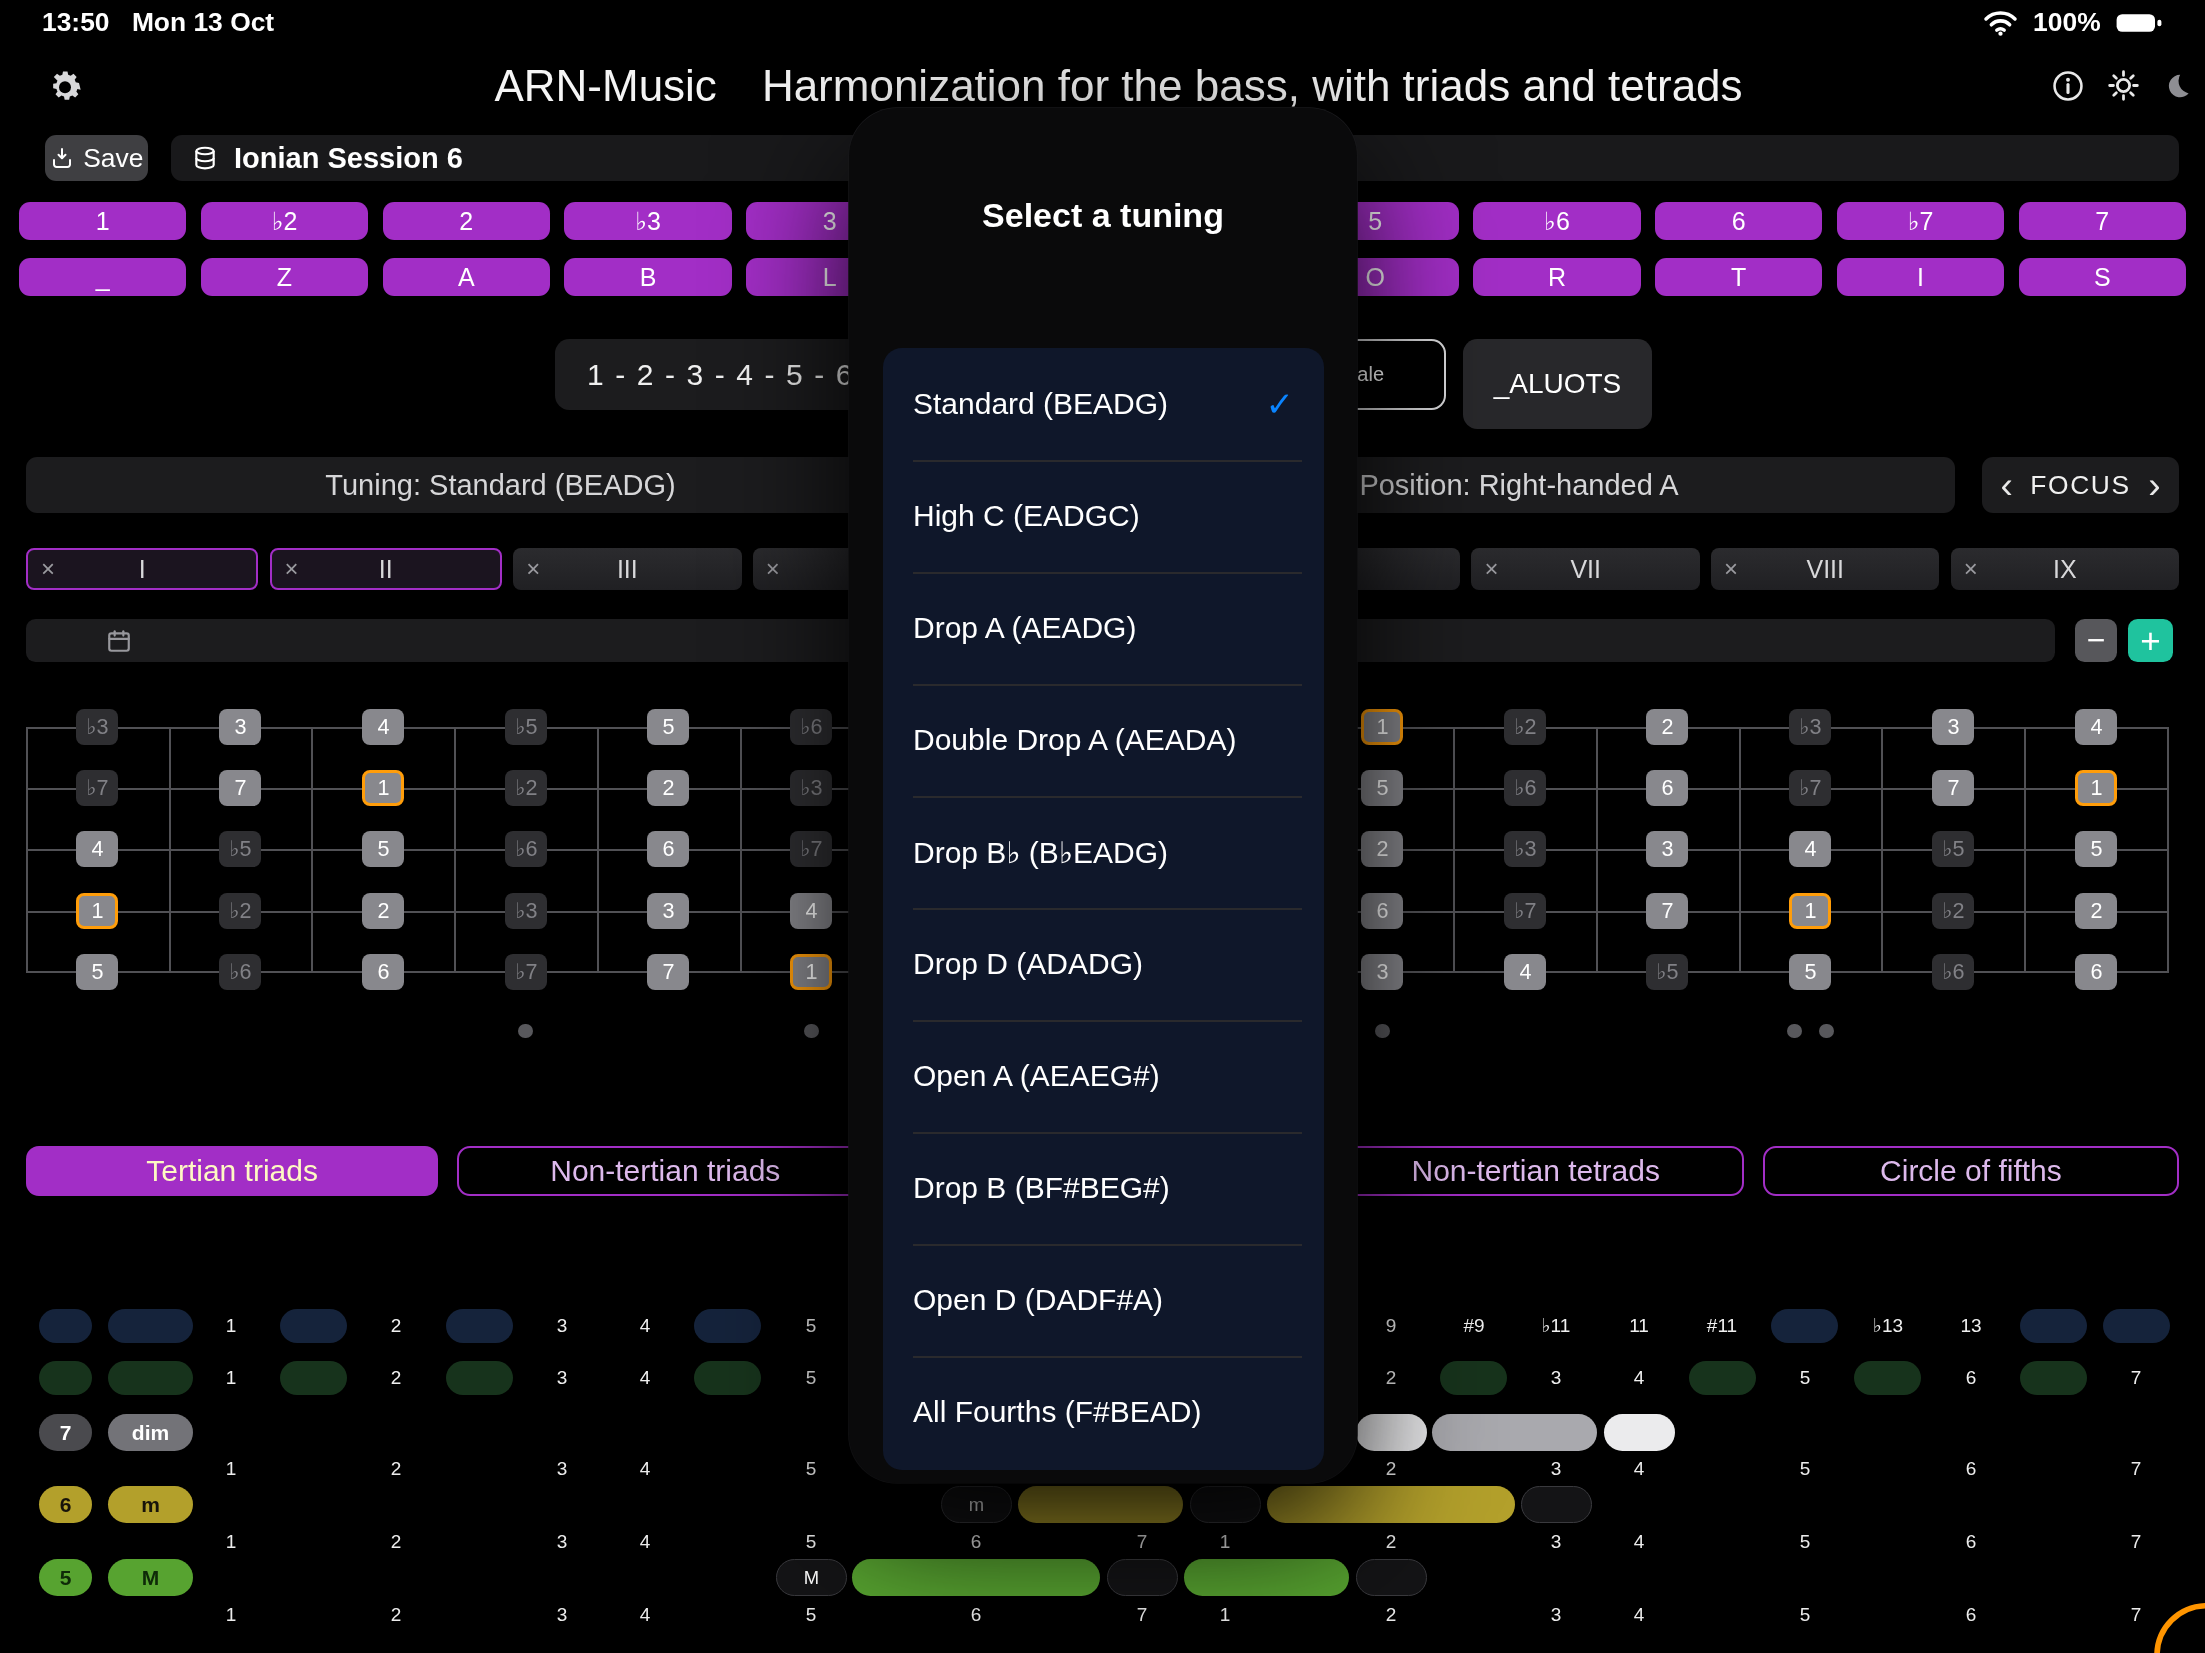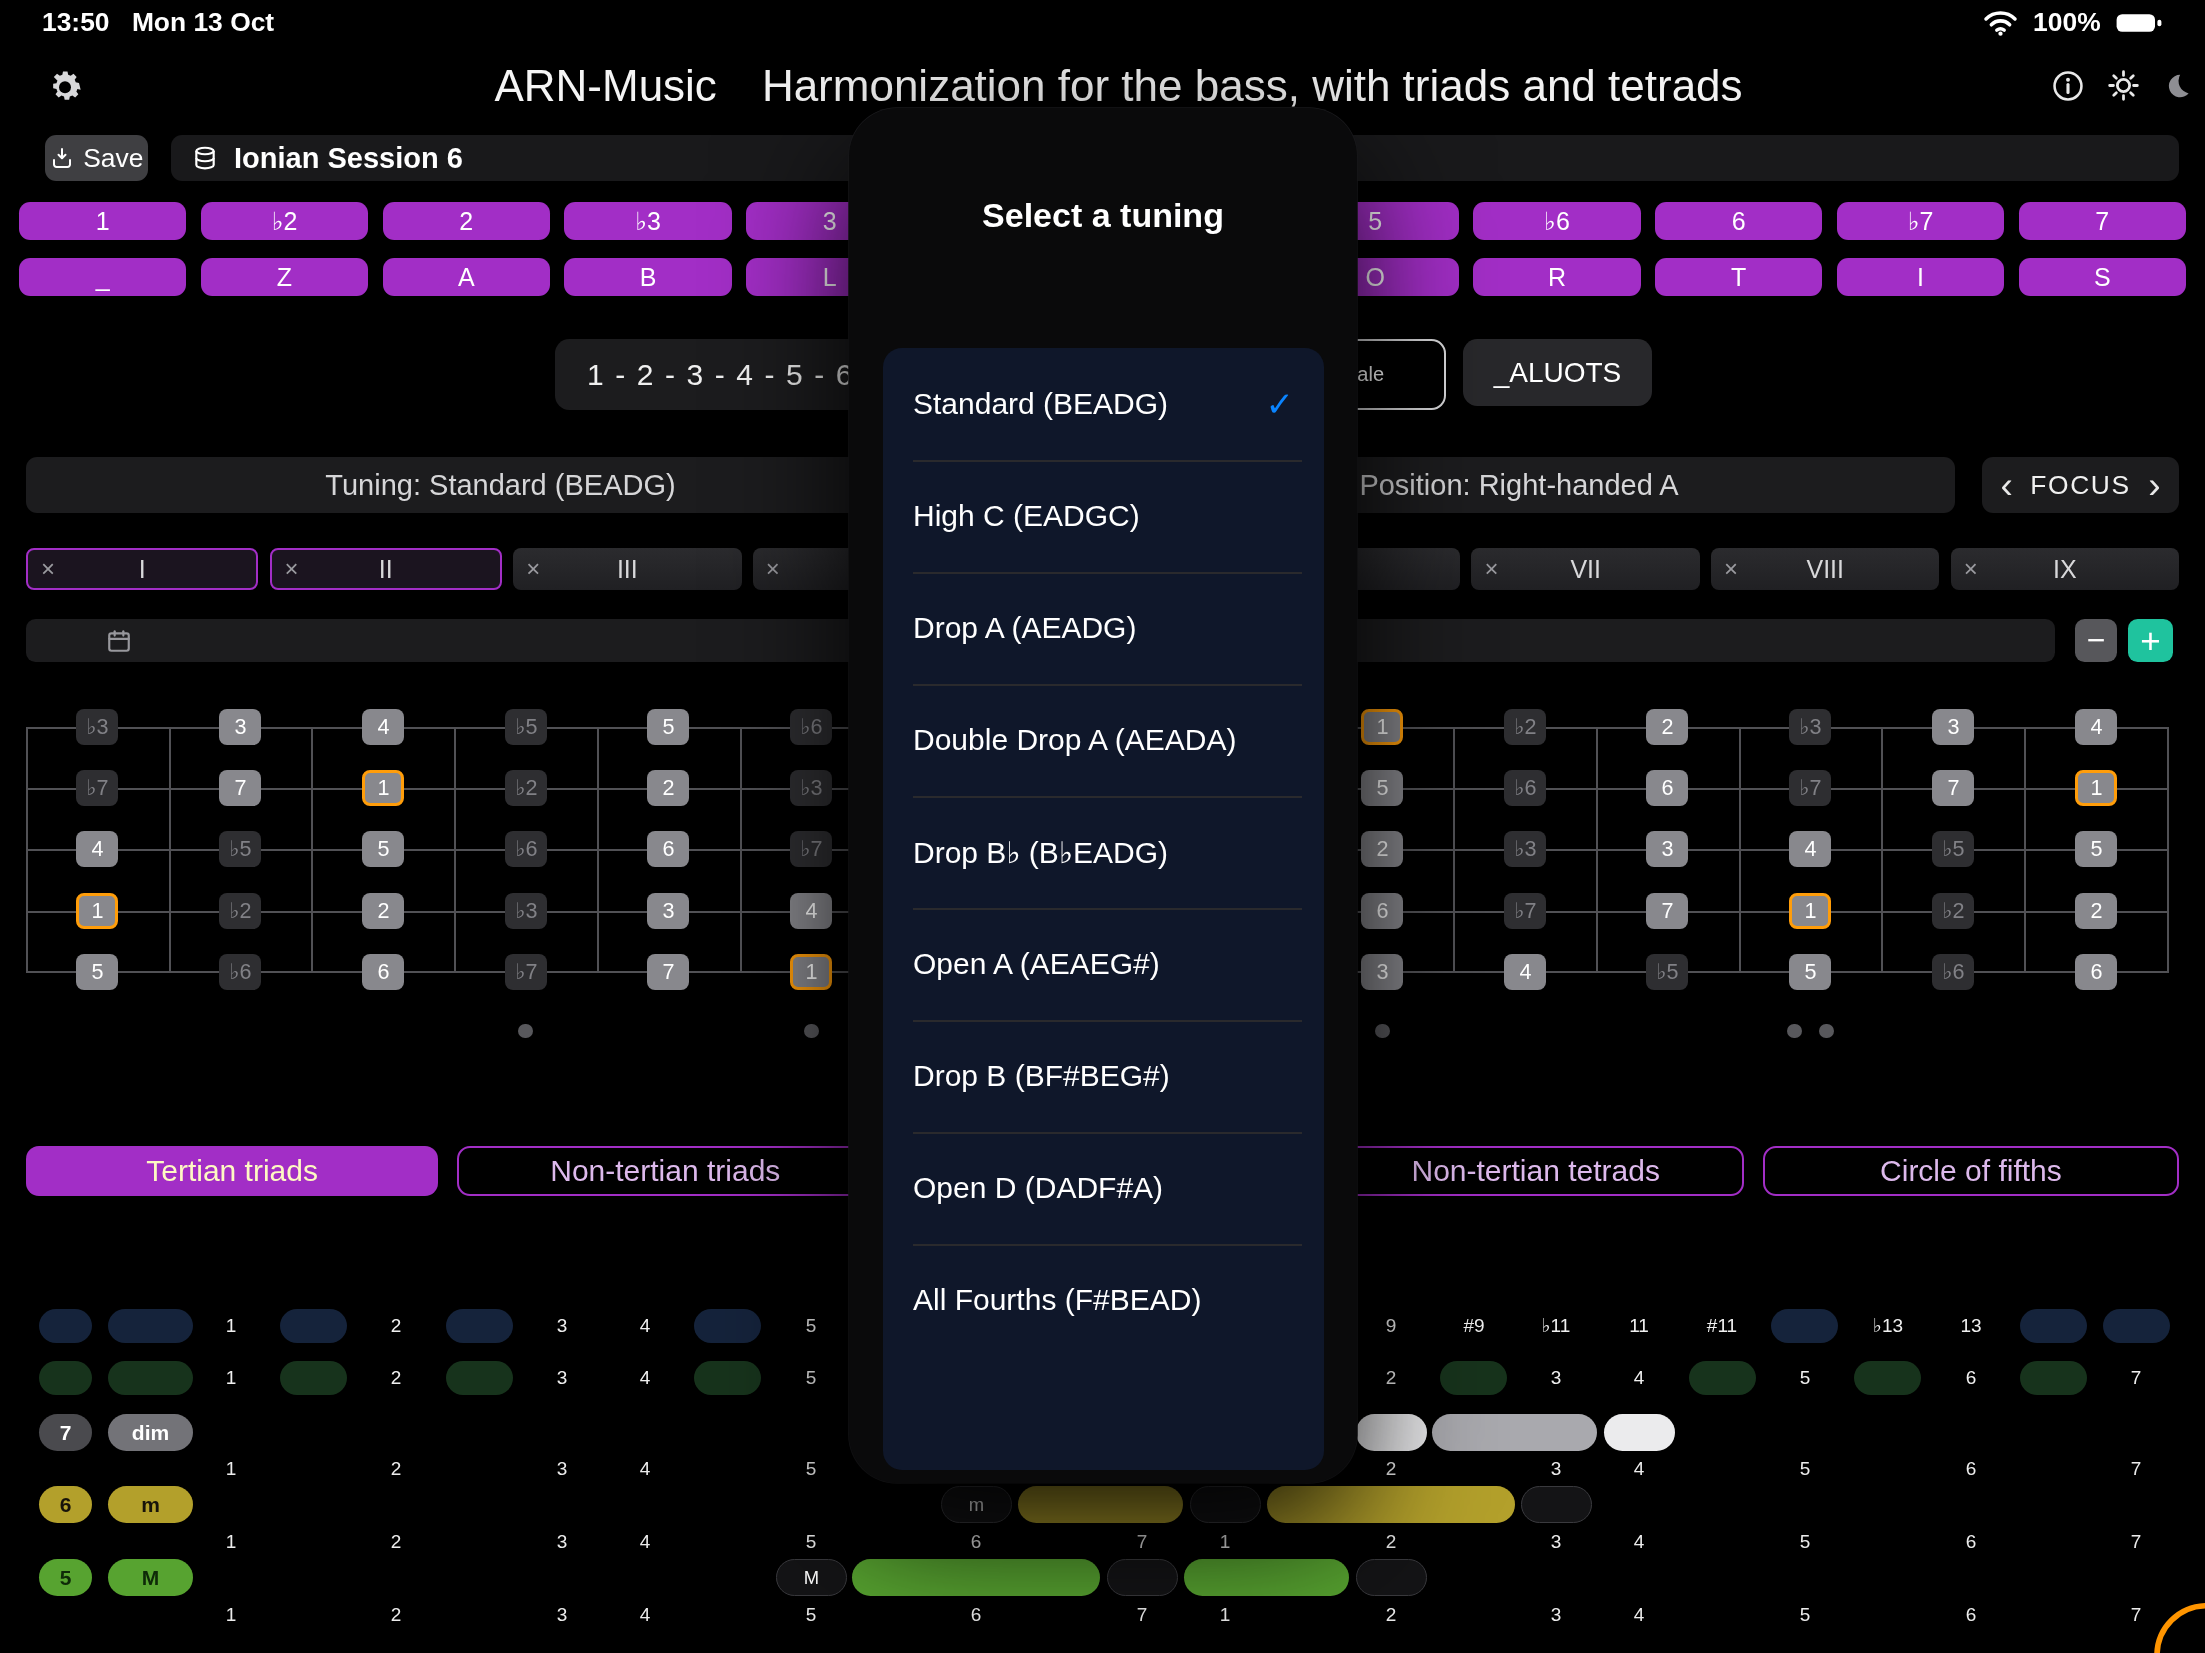--- a/index.html
+++ b/index.html
@@ -33,21 +33,21 @@
   #deg-row{top:202px;}
   #let-row{top:258px;}
   .pill-btn{flex:1;background:var(--purple);border-radius:11.2px;display:flex;align-items:center;justify-content:center;
     font-size:25px;font-weight:500;color:#fff;}
 
   
   #seq-box{position:absolute;left:555px;top:339px;width:760px;height:71px;background:#1c1c1e;border-radius:14.4px;
     display:flex;align-items:center;padding-left:32px;box-sizing:border-box;font-size:30px;letter-spacing:1.6px;color:#f0f0f0;}
   #scale-btn{position:absolute;left:1332px;top:339px;width:114px;height:71px;border:2.4px solid #d8d8da;border-radius:14.4px;
     display:flex;align-items:center;justify-content:flex-start;font-size:20px;box-sizing:border-box;}
-  #aluots-btn{position:absolute;left:1463px;top:339px;width:189px;height:67px;background:#28282b;border-radius:14.4px;
+  #aluots-btn{position:absolute;left:1463px;top:339px;width:189px;height:90px;background:#28282b;border-radius:14.4px;
     display:flex;align-items:center;justify-content:center;font-size:28px;}
 
   
   .info-bar{position:absolute;top:457px;height:56px;background:#1c1c1e;border-radius:11.2px;display:flex;
     align-items:center;justify-content:center;font-size:29px;color:#d6d6d8;}
   #tuning-bar{left:26px;width:949px;}
   #position-bar{left:1083px;width:872px;}
   #focus-bar{left:1982px;width:197px;gap:17.6px;color:#f0f0f0;}
   .chev{font-size:37px;color:#e8e8e8;line-height:1;}
   #focus-label{font-size:26.4px;letter-spacing:1.6px;}
@@ -540,20 +540,23 @@
         <div class="t-row">
           <span class="t-label">Drop A (AEADG)</span>
         </div>
         <div class="t-row">
           <span class="t-label">Double Drop A (AEADA)</span>
         </div>
         <div class="t-row">
           <span class="t-label">Drop B♭ (B♭EADG)</span>
         </div>
         <div class="t-row">
+          <span class="t-label">Drop D (ADADG)</span>
+        </div>
+        <div class="t-row">
           <span class="t-label">Open A (AEAEG#)</span>
         </div>
         <div class="t-row">
           <span class="t-label">Drop B (BF#BEG#)</span>
         </div>
         <div class="t-row">
           <span class="t-label">Open D (DADF#A)</span>
         </div>
         <div class="t-row">
           <span class="t-label">All Fourths (F#BEAD)</span>

